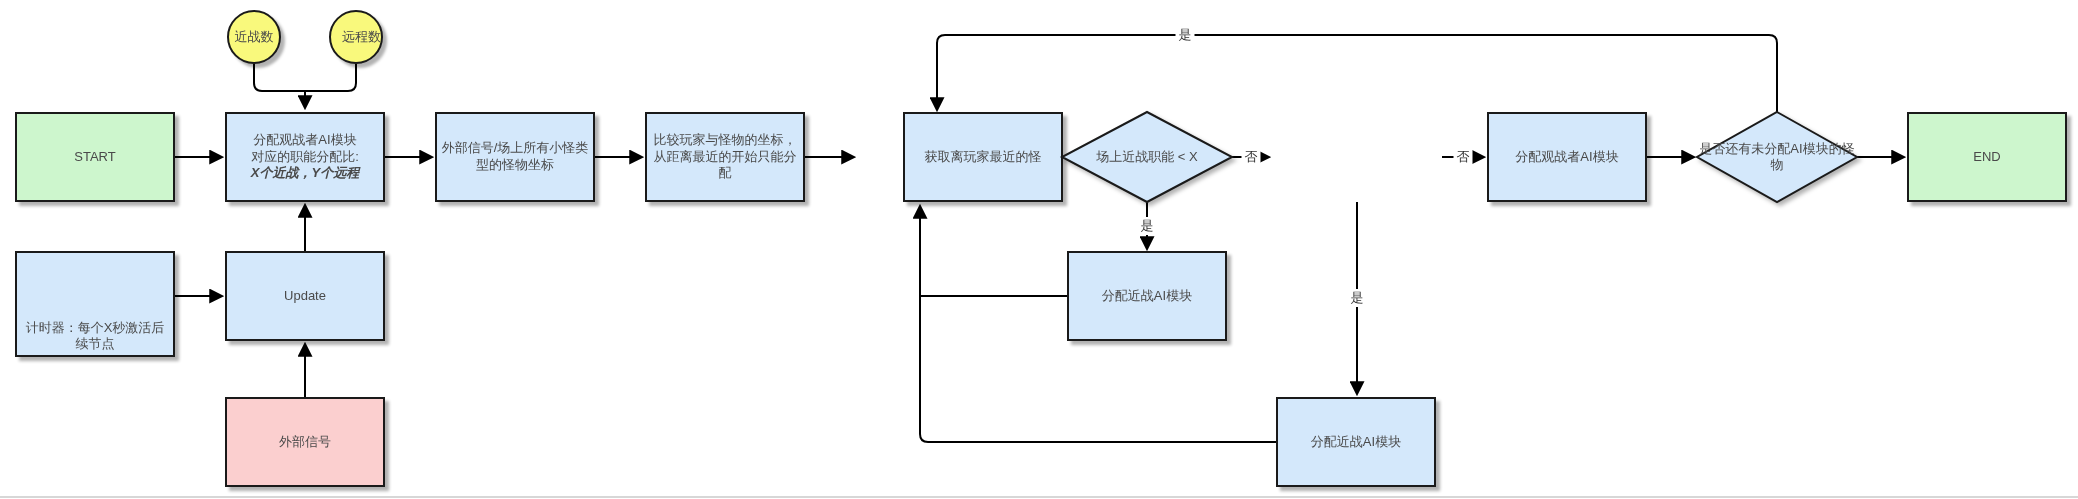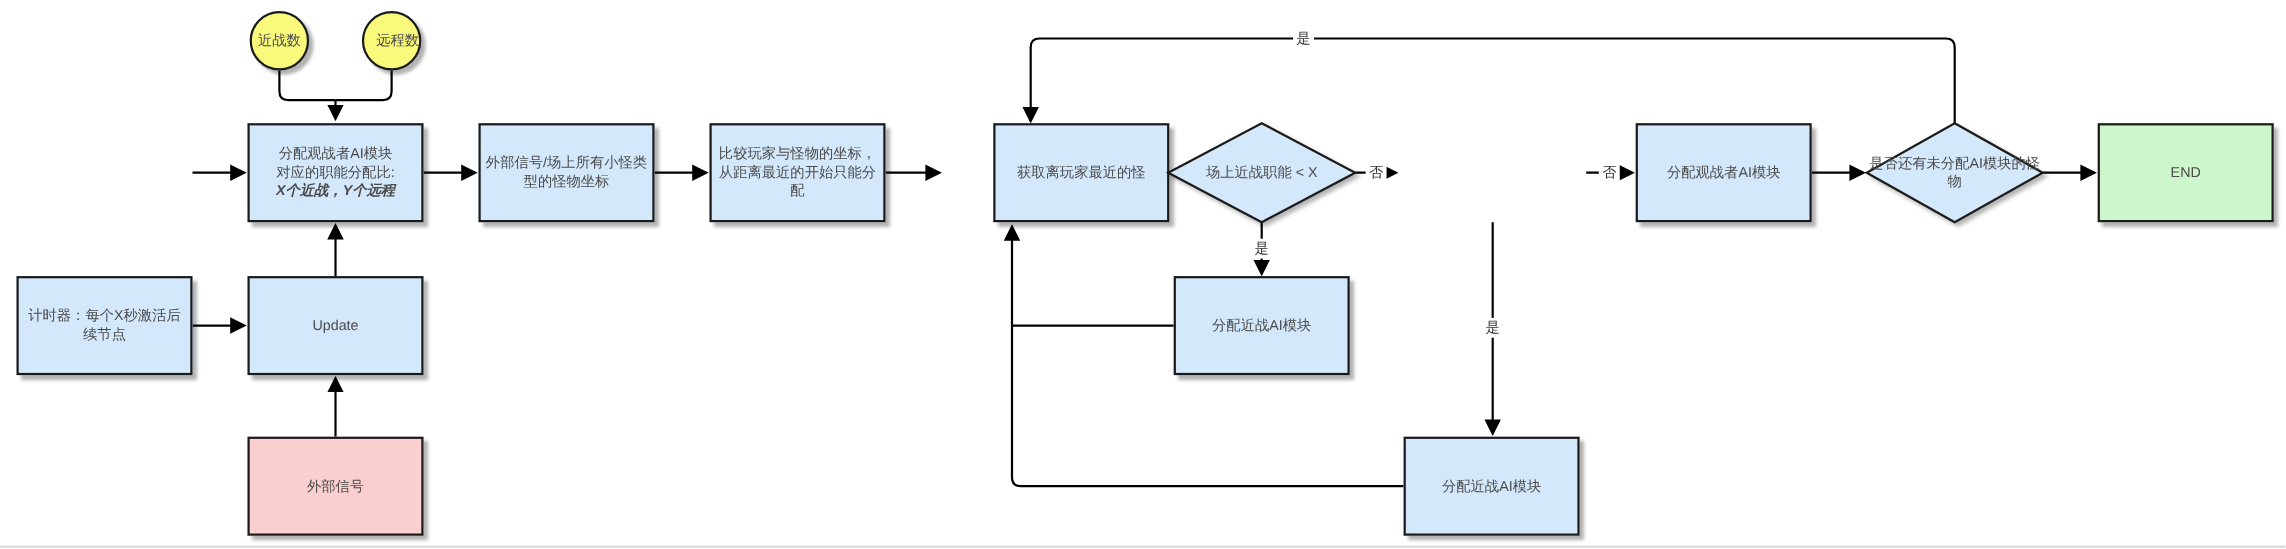--- a/index.html
+++ b/index.html
@@ -66,20 +66,23 @@
     <path d="M305,397 V344" marker-end="url(#arrow)"></path>
   </svg>
 
   <div class="circle" style="left:227px;top:10px;width:54px;height:54px;">
     <span>近战数</span>
   </div>
   <div class="circle" style="left:329px;top:10px;width:54px;height:54px;justify-content:flex-end;">
     <span>远程数</span>
   </div>
 
+  <div class="node green" style="left:15px;top:112px;width:160px;height:90px;">
+    <span>START</span>
+  </div>
 
   <div class="node blue" style="left:225px;top:112px;width:160px;height:90px;">
     <div>
       <div>分配观战者AI模块</div>
       <div>对应的职能分配比:</div>
       <div class="bold">X个近战，Y个远程</div>
     </div>
   </div>
 
   <div class="node blue" style="left:435px;top:112px;width:160px;height:90px;">
@@ -110,21 +113,21 @@
     <svg width="160" height="90">
         <polygon points="80,0 160,45 80,90 0,45"></polygon>
       </svg>
     <div class="dlabel wrap">是否还有未分配AI模块的怪物</div>
   </div>
 
   <div class="node green" style="left:1907px;top:112px;width:160px;height:90px;">
     <span>END</span>
   </div>
 
-  <div class="node blue" style="left:15px;top:251px;width:160px;height:90px;">
+  <div class="node blue" style="left:15px;top:251px;width:160px;height:106px;align-items:flex-end;">
     <span class="inner">计时器：每个X秒激活后续节点</span>
   </div>
 
   <div class="node blue" style="left:225px;top:251px;width:160px;height:90px;">
     <span>Update</span>
   </div>
 
   <div class="node blue" style="left:1067px;top:251px;width:160px;height:90px;">
     <span>分配近战AI模块</span>
   </div>

